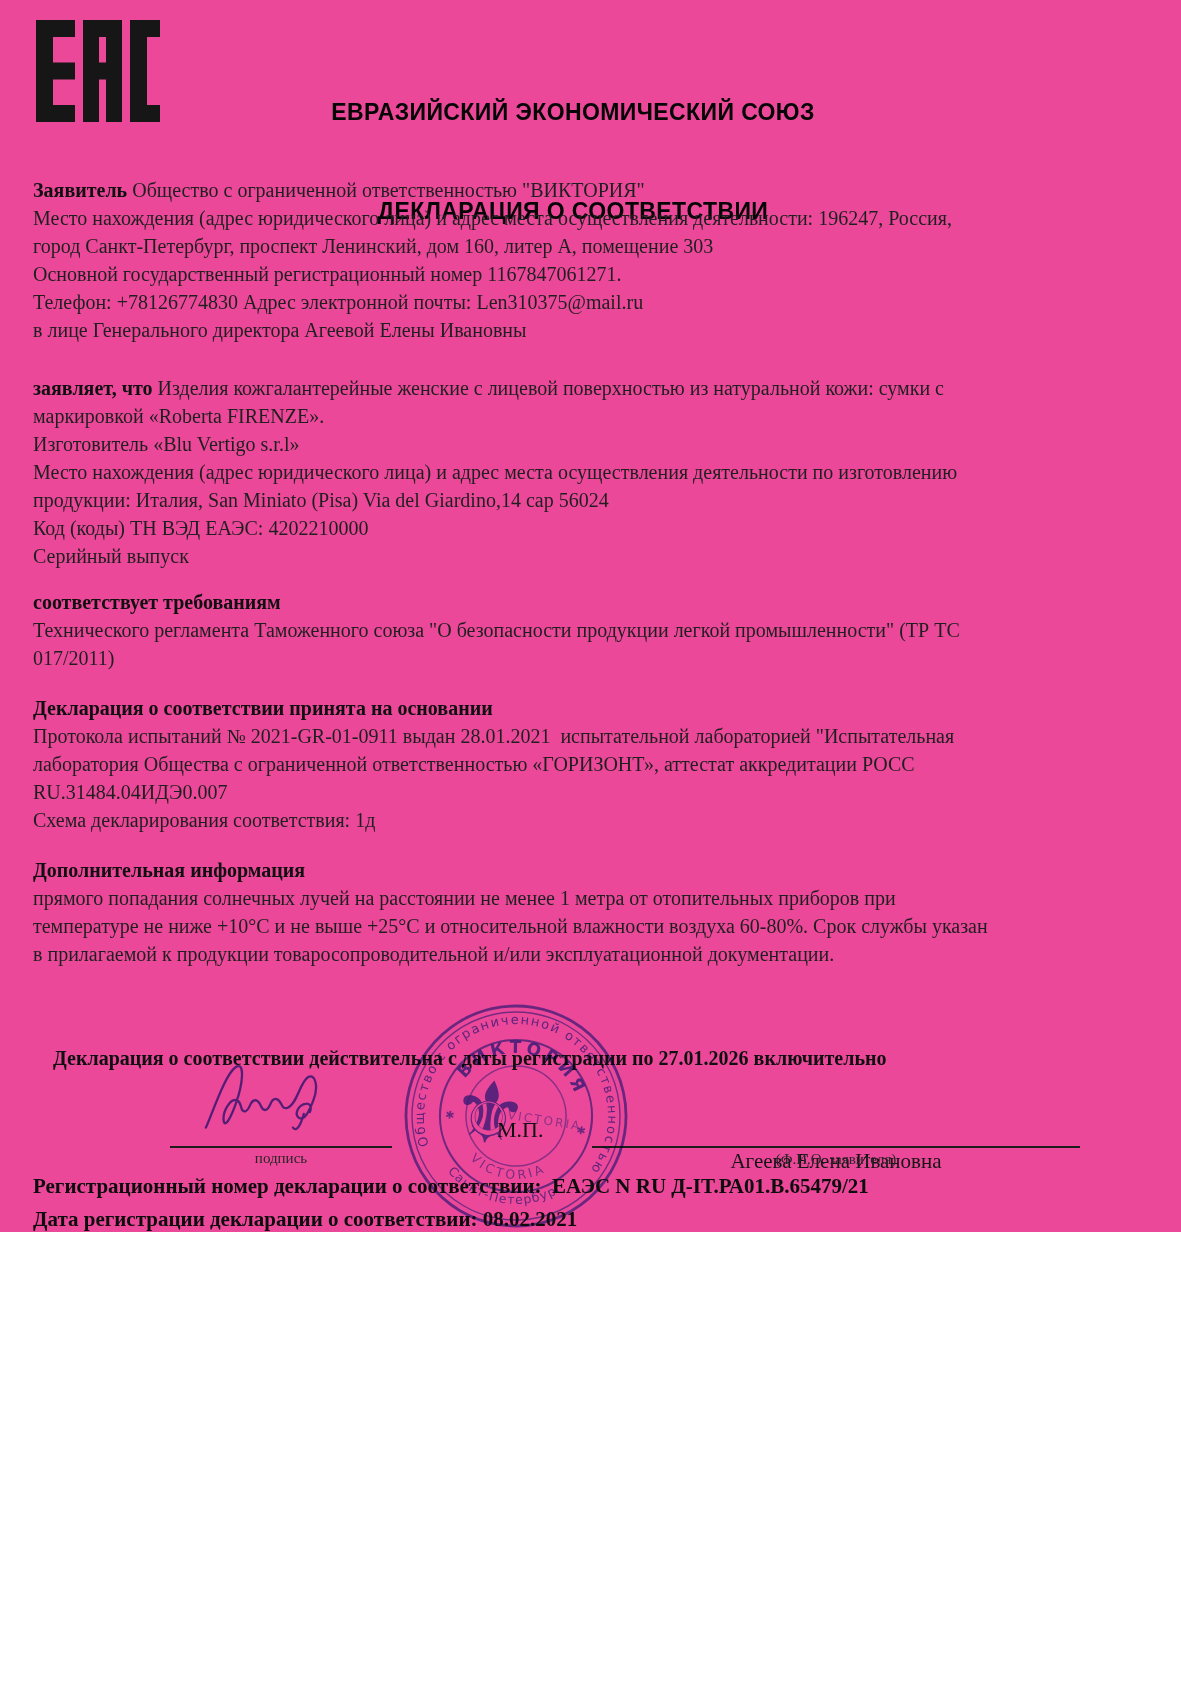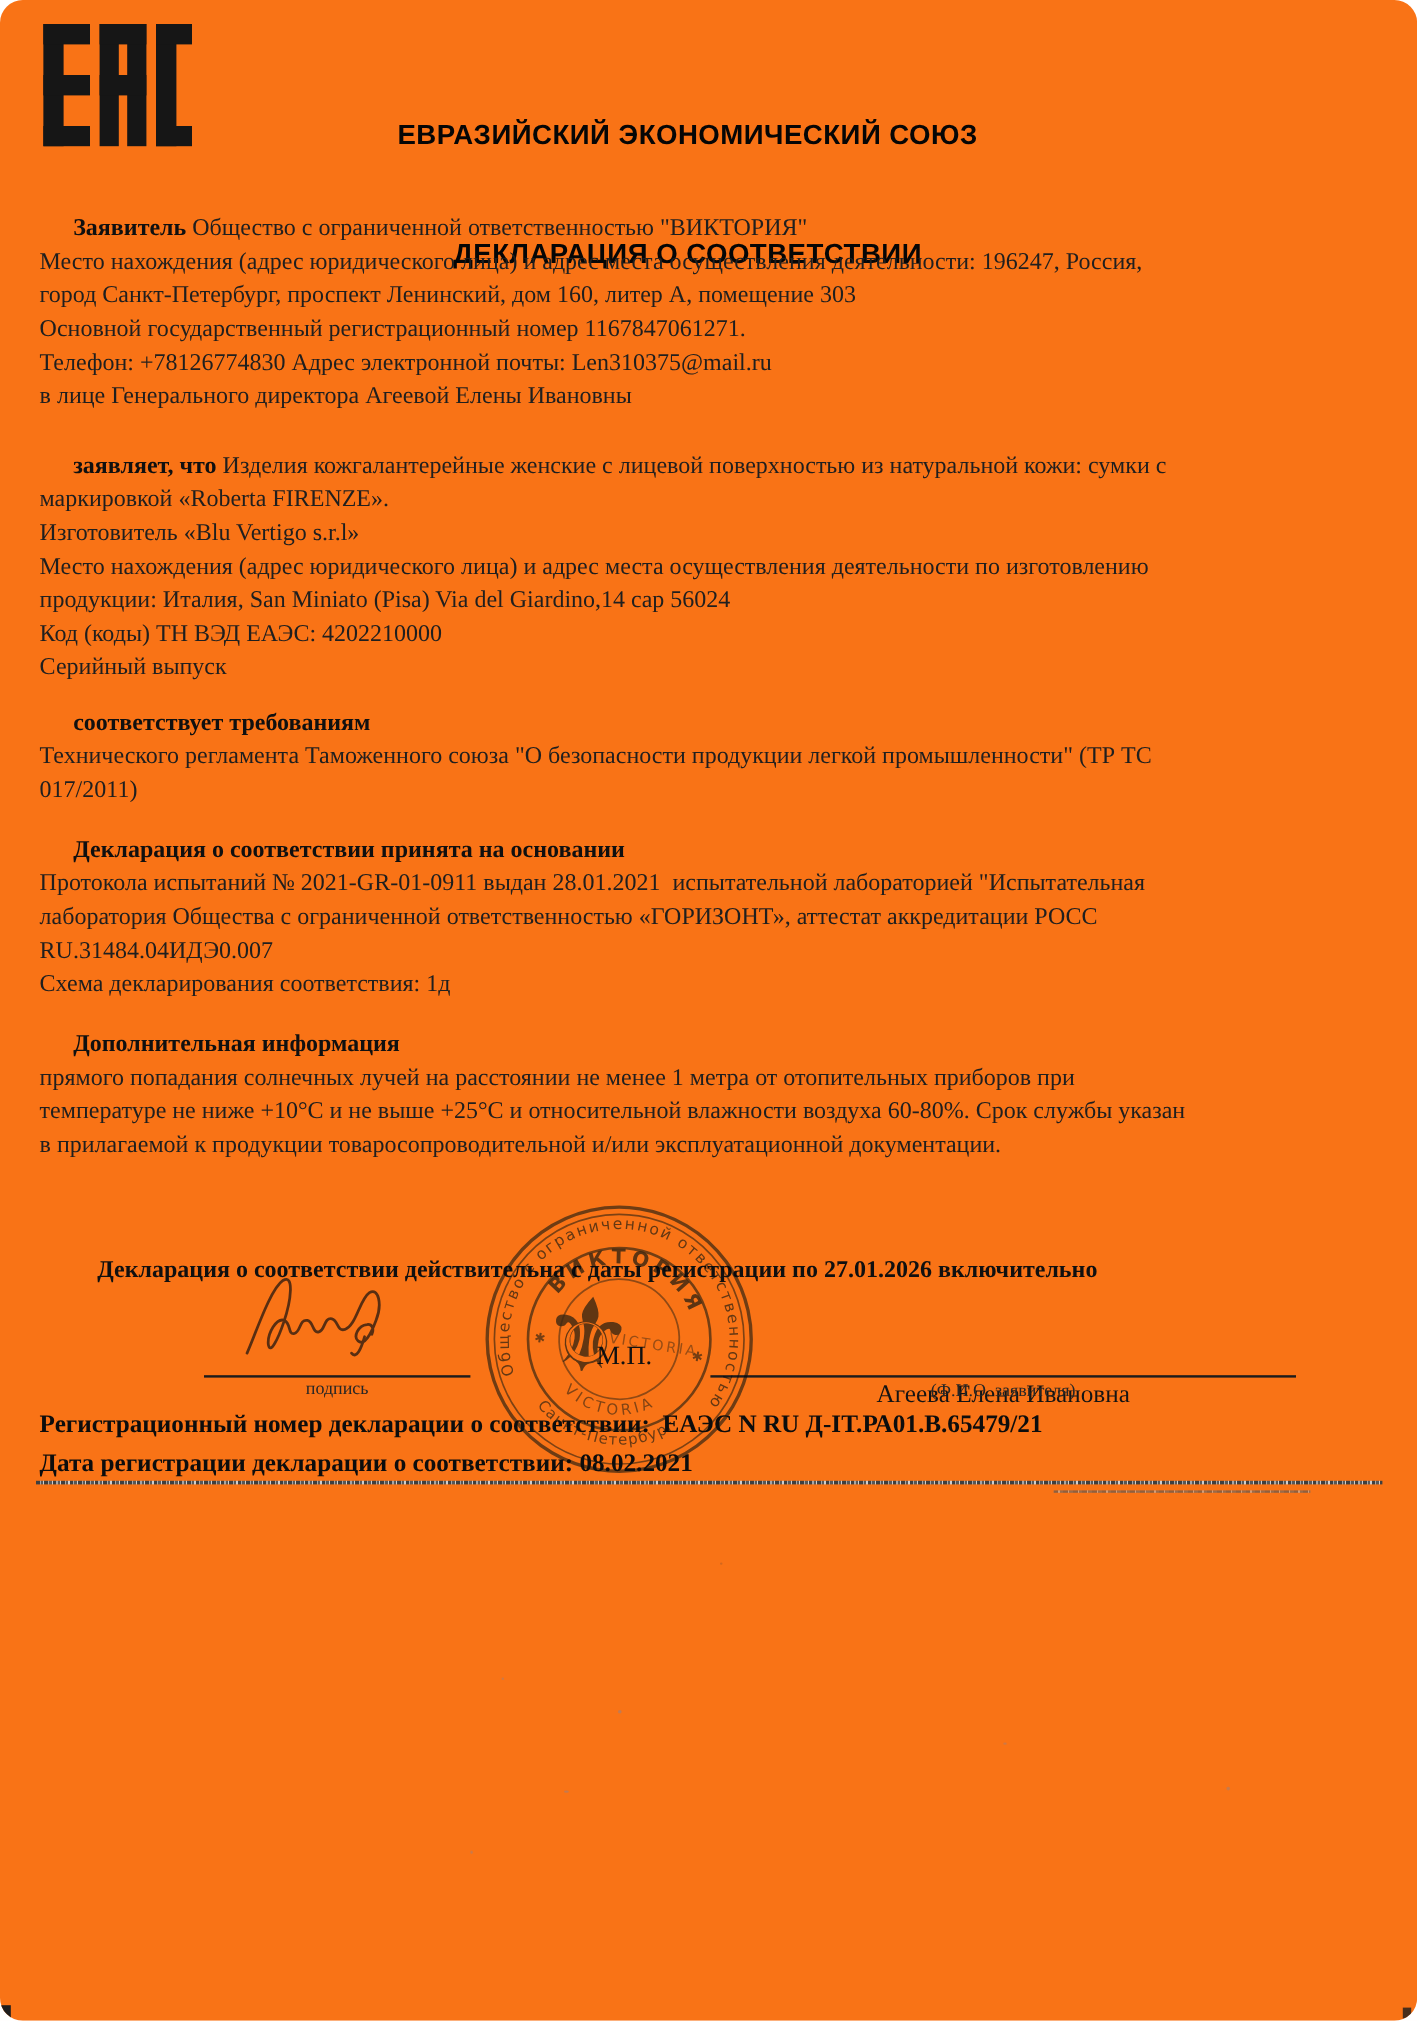--- a/index.html
+++ b/index.html
@@ -1,22 +1,22 @@
 <!DOCTYPE html>
 <html lang="ru"><head>
 <meta charset="utf-8">
 <style>
   html,body{margin:0;padding:0;background:#ffffff;}
   .page{
-    position:relative;width:1181px;height:1684px;background:#f97316;
-    font-family:"Liberation Serif",serif;color:#1f1f1f;overflow:hidden;border-radius:19px;
+    position:relative;width:1181px;height:1232px;background:#ec4899;
+    font-family:"Liberation Serif",serif;color:#1f1f1f;overflow:hidden;
   }
   .abs{position:absolute;}
   .line{white-space:pre;font-size:20px;line-height:28px;height:28px;}
-  .line b{color:#101010;margin-left:28px;}
+  .line b{color:#101010;}
   .title{
     font-family:"Liberation Sans",sans-serif;font-weight:bold;font-size:23px;
     line-height:33px;text-align:center;color:#060606;letter-spacing:.4px;white-space:pre;
   }
   .regline{font-size:21px;font-weight:bold;line-height:33px;white-space:pre;color:#0d0d0d;text-align:center;}
   .sigline{border-top:2px solid #1c1c1c;height:0;}
   .caption{font-size:15px;color:#262626;text-align:center;white-space:pre;}
   .name{font-size:21px;text-align:center;white-space:pre;color:#141414;margin-top:35px;}
   .mp{font-size:22px;color:#111;white-space:pre;}
   .stamp{mix-blend-mode:multiply;filter:blur(.35px);}

